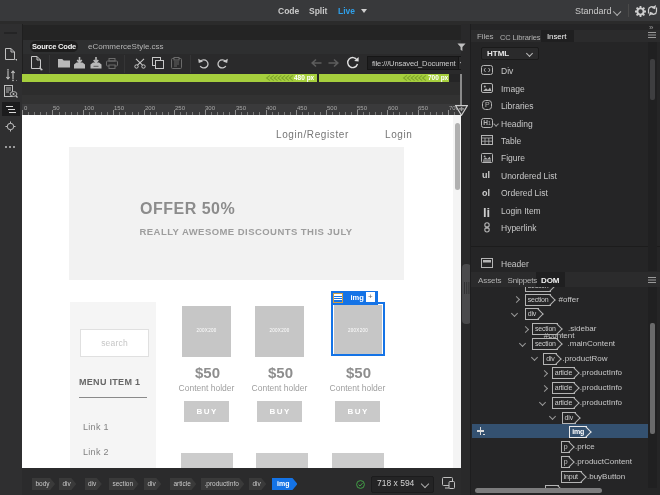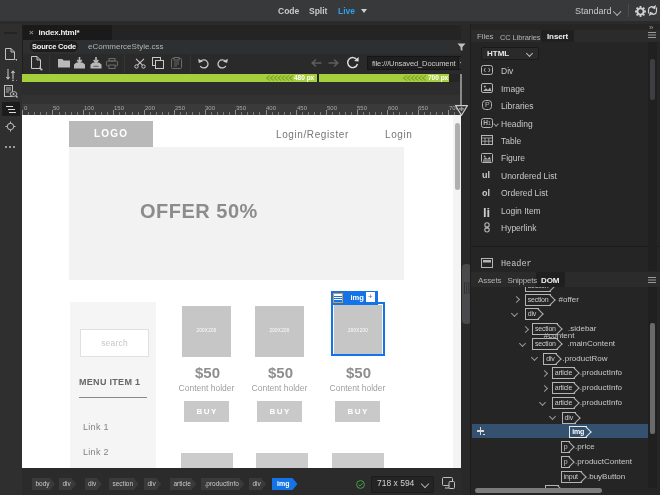--- a/index.html
+++ b/index.html
@@ -73,21 +73,20 @@
       </svg>
     <svg class="abs" style="top:4px;left:647px;" width="11" height="13" viewBox="0 0 11 13">
         <path d="M1.5 9.5 L1.5 5.8 A3.2 3.2 0 0 1 7.3 4" fill="none" stroke="#cfcfcf" stroke-width="1.2"></path>
         <path d="M8.6 1.0 L8.6 5.2 L4.6 4.8 Z" fill="#cfcfcf" transform="rotate(14 8.6 3)"></path>
         <path d="M9.5 3.5 L9.5 7.2 A3.2 3.2 0 0 1 3.7 9" fill="none" stroke="#cfcfcf" stroke-width="1.2"></path>
         <path d="M2.4 12 L2.4 7.8 L6.4 8.2 Z" fill="#cfcfcf" transform="rotate(14 2.4 10)"></path>
       </svg>
   </div>
 
   <div class="abs" id="tabrow"></div>
-  <div class="abs" id="doctab"><span style="color:#8f8f8f;padding:0 5px 0 7px;">×</span>index.html*</div>
 
   <div class="abs" id="srcrow"></div>
   <div class="abs" id="srcpill">Source Code</div>
   <div class="abs" style="top:42px;left:88px;font-size:8px;color:#b5b5b5;">eCommerceStyle.css</div>
 
   <div class="abs" id="toolrow"></div>
   <div class="abs" id="toolicons" style="top:0;left:0;">
     <svg class="abs" style="top:56px;left:31px;" width="12" height="15" viewBox="0 0 12 15">
         <path d="M0.5 0.5 H6 L9.5 4 V12.5 H0.5 Z" fill="none" stroke="#c8c8c8"></path>
         <path d="M6 0.5 V4 H9.5" fill="none" stroke="#c8c8c8"></path>
@@ -230,25 +229,25 @@
       <span class="rnum" style="left:244px;">400</span>
       <span class="rnum" style="left:275px;">450</span>
       <span class="rnum" style="left:305px;">500</span>
       <span class="rnum" style="left:335px;">550</span>
       <span class="rnum" style="left:366px;">600</span>
       <span class="rnum" style="left:396px;">650</span>
       <span class="rnum" style="left:427px;">700</span>
   </div>
   <div class="abs" id="page">
 
-    <div class="abs" style="top:6px;left:47px;width:84px;height:26px;background:#b9b9b9;color:#fff;font-size:10px;font-weight:bold;letter-spacing:1.2px;text-align:center;line-height:26px;">LOGO</div>
     <div class="abs" style="top:14px;left:254px;font-size:10px;color:#757575;letter-spacing:0.6px;">Login/Register</div>
     <div class="abs" style="top:14px;left:363px;font-size:10px;color:#757575;letter-spacing:0.6px;">Login</div>
     <div class="abs" style="top:32px;left:47px;width:335px;height:133px;background:#f2f2f2;"></div>
-    <div class="abs" style="top:85px;left:118px;font-size:20px;font-weight:bold;color:#8c8c8c;letter-spacing:0.5px;">OFFER 50%</div>
+    <div class="abs" style="top:85px;left:118px;font-size:16px;font-weight:bold;color:#8c8c8c;letter-spacing:0.5px;">OFFER 50%</div>
+    <div class="abs" style="top:110.7px;left:117.5px;font-size:9.5px;font-weight:bold;color:#9d9d9d;letter-spacing:0.45px;">REALLY AWESOME DISCOUNTS THIS JULY</div>
 
     <div class="abs" style="top:187px;left:48px;width:86px;height:166px;background:#f5f5f5;"></div>
     <div class="abs" style="top:214px;left:58px;width:67px;height:26px;background:#fff;border:1px solid #e0e0e0;color:#c6c6c6;font-size:8.5px;text-align:center;line-height:26px;letter-spacing:0.2px;">search</div>
     <div class="abs" style="top:262px;left:57px;font-size:9px;font-weight:bold;color:#666;letter-spacing:0.3px;">MENU ITEM 1</div>
     <div class="abs" style="top:282px;left:57px;width:68px;height:1px;background:#8a8a8a;"></div>
     <div class="abs" style="top:306.5px;left:61px;font-size:9px;color:#828282;letter-spacing:0.3px;">Link 1</div>
     <div class="abs" style="top:331.5px;left:61px;font-size:9px;color:#828282;letter-spacing:0.3px;">Link 2</div>
 
     <div class="abs" style="top:191px;left:160px;width:49px;height:51px;background:#c6c6c6;"></div>
     <div class="abs" style="top:191px;left:233px;width:49px;height:51px;background:#c6c6c6;"></div>
@@ -306,21 +305,21 @@
     </svg>
   <div class="abs" style="top:24px;left:461px;width:10px;height:471px;background:#29292a;"></div>
   <div class="abs" style="top:264px;left:461.5px;width:9px;height:60px;background:#4a4a4c;border-radius:4px;"></div>
   <div class="abs" style="top:282px;left:463.6px;width:1.1px;height:12px;background:#323234;box-shadow:2.2px 0 0 #323234,4.4px 0 0 #323234;"></div>
   <div class="abs" id="rpanel"></div>
   <div class="abs" style="top:23px;left:649px;font-size:8px;color:#9a9a9a;letter-spacing:-1px;">»</div>
   <div class="abs" id="rtabs"></div>
   <div class="abs" style="top:30px;left:541px;width:33px;height:12px;background:#1f1f20;"></div>
   <span class="abs ptab" style="top:32px;left:477px;">Files</span>
   <span class="abs ptab" style="top:32.5px;left:500px;font-size:7.5px;">CC Libraries</span>
-  <span class="abs ptab" style="top:32px;left:547px;color:#f0f0f0;font-weight:bold;">Insert</span>
+  <span class="abs ptab" style="top:32px;left:547px;color:#f0f0f0;font-weight:normal;">Insert</span>
   <div class="abs" style="top:32px;left:648px;width:8px;height:1.2px;background:#9a9a9a;box-shadow:0 2.5px 0 #9a9a9a,0 5px 0 #9a9a9a;"></div>
 
   <div class="abs" style="top:47px;left:481px;width:56px;height:11px;background:#2a2a2b;border:1px solid #1a1a1a;border-radius:2px;"></div>
   <div class="abs" style="top:49px;left:487px;font-size:8px;font-weight:bold;color:#e8e8e8;">HTML</div>
   <div class="abs" style="top:51px;left:527px;width:4px;height:4px;border-left:1px solid #bbb;border-bottom:1px solid #bbb;transform:rotate(-45deg);"></div>
 
   <div id="insiticons" class="abs" style="top:0;left:0;">
     <svg class="abs" style="top:65px;left:481px;" width="12" height="10" viewBox="0 0 12 10">
         <rect x="0.5" y="0.5" width="11" height="9" rx="2" fill="none" stroke="#b5b5b5"></rect>
         <path d="M4.5 3 L3 5 L4.5 7 M7.5 3 L9 5 L7.5 7" fill="none" stroke="#b5b5b5" stroke-width="0.9"></path>
@@ -367,21 +366,21 @@
   <span class="abs insitem" style="top:84px;">Image</span>
   <span class="abs insitem" style="top:101px;">Libraries</span>
   <span class="abs insitem" style="top:119px;">Heading</span>
   <span class="abs insitem" style="top:136px;">Table</span>
   <span class="abs insitem" style="top:153px;">Figure</span>
   <span class="abs insitem" style="top:171px;">Unordered List</span>
   <span class="abs insitem" style="top:188px;">Ordered List</span>
   <span class="abs insitem" style="top:206px;">Login Item</span>
   <span class="abs insitem" style="top:223px;">Hyperlink</span>
   <div class="abs" style="top:246px;left:471px;width:189px;height:1px;background:#1c1c1c;"></div>
-  <span class="abs insitem" style="top:259px;font-family:Liberation Mono, monospace;">Header</span>
+  <span class="abs insitem" style="top:259px;">Header</span>
 
   <div class="abs" id="rtabs2"></div>
   <div class="abs" style="top:272px;left:536px;width:29px;height:15px;background:#1f1f20;"></div>
   <span class="abs ptab" style="top:276px;left:478px;">Assets</span>
   <span class="abs ptab" style="top:276px;left:507.5px;letter-spacing:-0.2px;">Snippets</span>
   <span class="abs ptab" style="top:276px;left:541px;color:#f0f0f0;font-weight:bold;">DOM</span>
   <div class="abs" style="top:277px;left:648px;width:8px;height:1.2px;background:#9a9a9a;box-shadow:0 2.5px 0 #9a9a9a,0 5px 0 #9a9a9a;"></div>
 
   <div class="abs" id="domtree" style="top:287px;left:464px;width:196px;height:201px;overflow:hidden;">
     <div class="abs" style="top:136.5px;left:8px;width:176px;height:14.2px;background:#345170;"></div>

